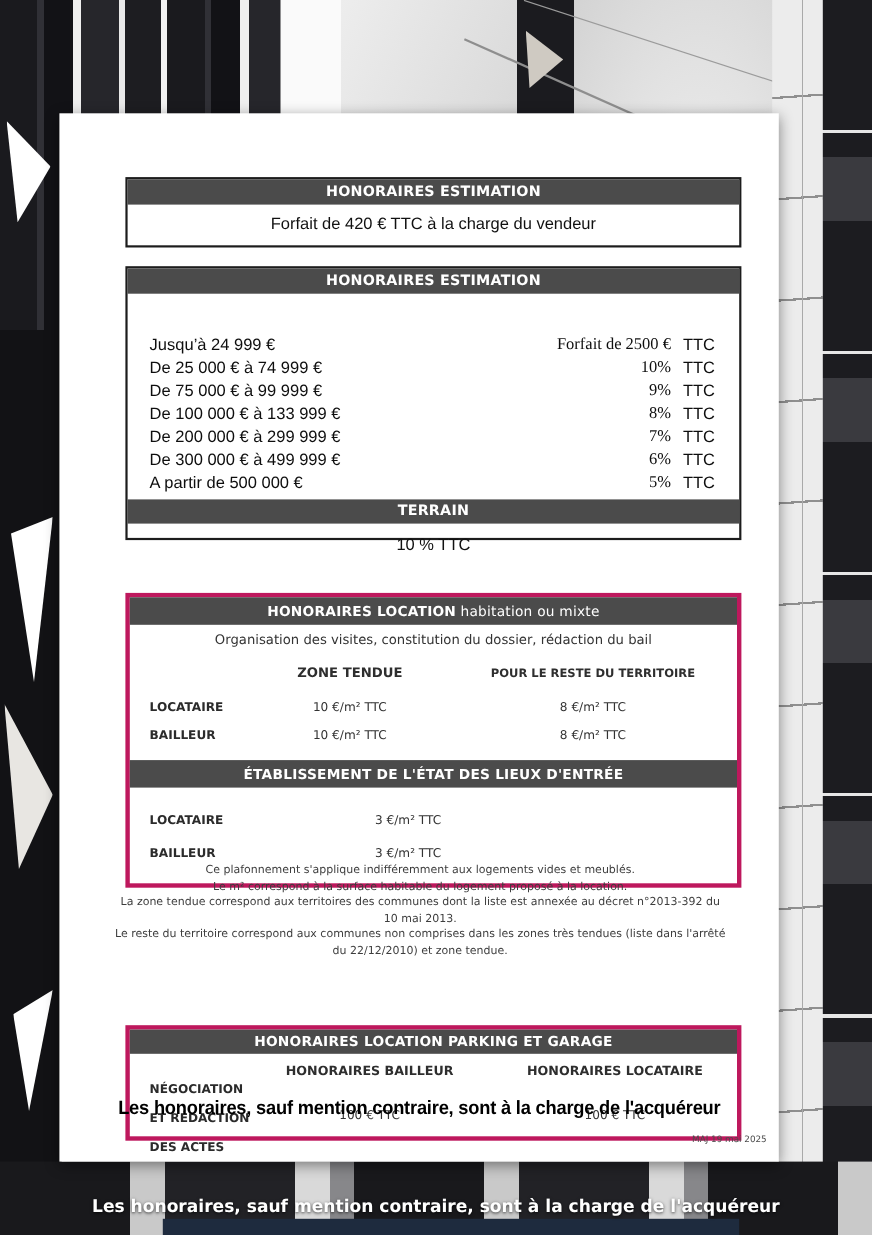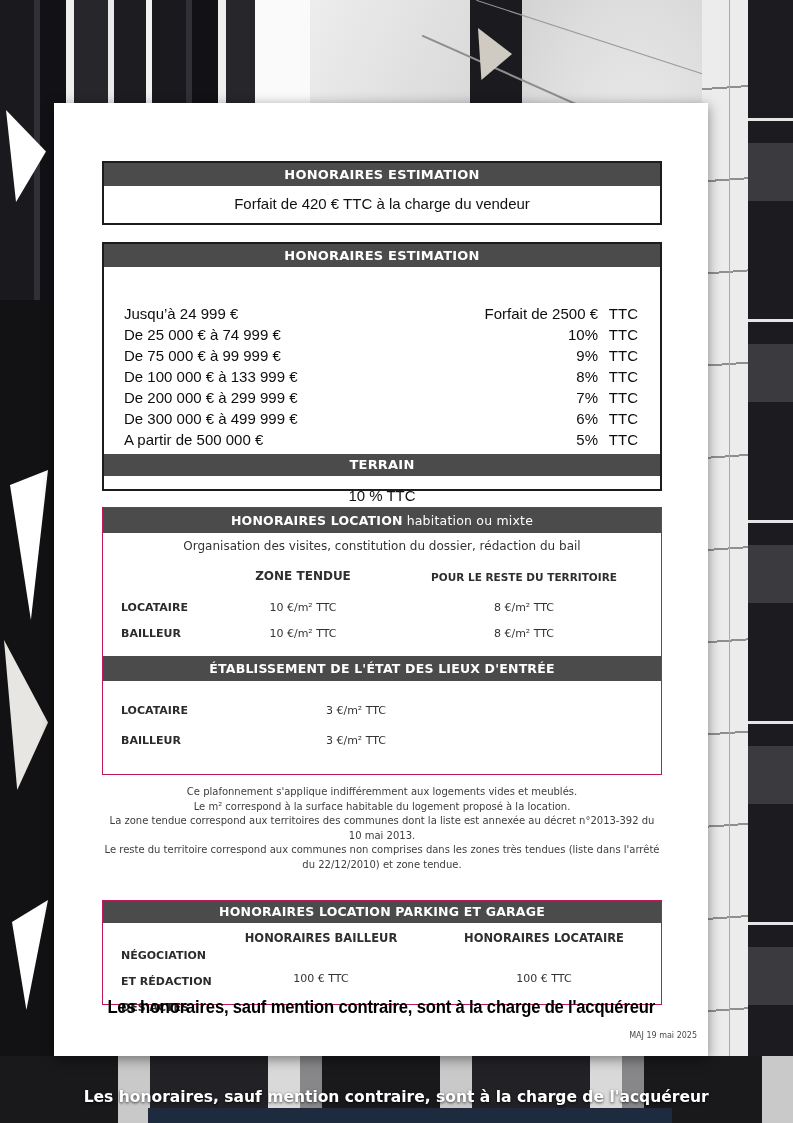--- a/index.html
+++ b/index.html
@@ -30,35 +30,35 @@
   .tri1 { left:6px; top:110px; width:40px; height:92px; clip-path:polygon(0 0,100% 45%,25% 100%); }
   .tri2 { left:10px; top:470px; width:38px; height:150px; clip-path:polygon(0 10%,100% 0,55% 100%); }
   .tri3 { left:4px; top:640px; width:44px; height:150px; background:#e8e6e2; clip-path:polygon(0 0,100% 55%,30% 100%); }
   .tri4 { left:12px; top:900px; width:36px; height:110px; clip-path:polygon(0 20%,100% 0,40% 100%); }
   .tri5 { left:332px; top:228px; width:40px; height:62px; background:#b9b3aa; clip-path:polygon(0 0,100% 60%,0 100%); }
   .tri6 { left:478px; top:28px; width:34px; height:52px; background:#cfcac2; clip-path:polygon(0 0,100% 50%,10% 100%); }
 
   
   .sheet { position:absolute; left:54px; top:103px; width:654px; height:953px; background:#fff;
     box-shadow:0 3px 12px rgba(0,0,0,.45); }
-  .block { position:absolute; left:48px; width:560px; background:#fff; }
+  .block { position:absolute; left:60px; width:560px; background:#fff; }
   .b-heavy { border:2px solid #1c1c1c; }
-  .b-light { border:1px solid #be185d; }
+  .b-light { border:4px solid #be185d;margin-top:32px; }
   .bar { background:#4b4b4b; color:#fff; font-weight:bold; text-align:center;
     height:23px; line-height:23px; font-size:13px; letter-spacing:.2px; }
 
   .b-estimation { top:58px; height:64px; }
   .est-body { font-family:"Liberation Sans", sans-serif; font-size:15px; color:#111;
     text-align:center; line-height:36px; }
 
   .b-transaction { top:139px; height:249px; }
   .t-rows { padding:7px 22px 4px 20px;margin-top:29px; }
   .t-row { display:grid; grid-template-columns:1fr auto 40px; font-family:"Liberation Sans", sans-serif;
     font-size:15px; line-height:21px; color:#0e0e0e; }
-  .t-rate { text-align:right; }
+  .t-rate { text-align:right;font-family:Liberation Serif, serif; }
   .t-unit { text-align:right; }
   .terrain-bar { height:22px; line-height:22px; }
   .terrain-body { font-family:"Liberation Sans", sans-serif; font-size:15px; color:#111;
     text-align:center; line-height:39px; }
 
   .b-location { top:404px; height:268px; }
   .b-location .bar { position:absolute; top:0; left:0; width:100%; height:25px; line-height:25px; font-size:12.5px; }
   .loc-bar .reg { font-weight:normal; margin-left:4px; }
   .loc-desc { position:absolute; top:31px; left:0; width:100%; text-align:center; font-size:12px; color:#333; }
   .loc-grid { position:absolute; left:0; width:100%; display:grid; grid-template-columns:90px 220px 222px; }

